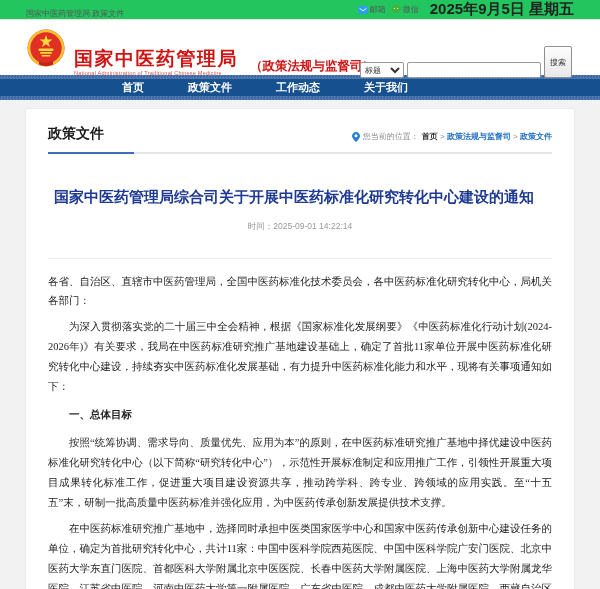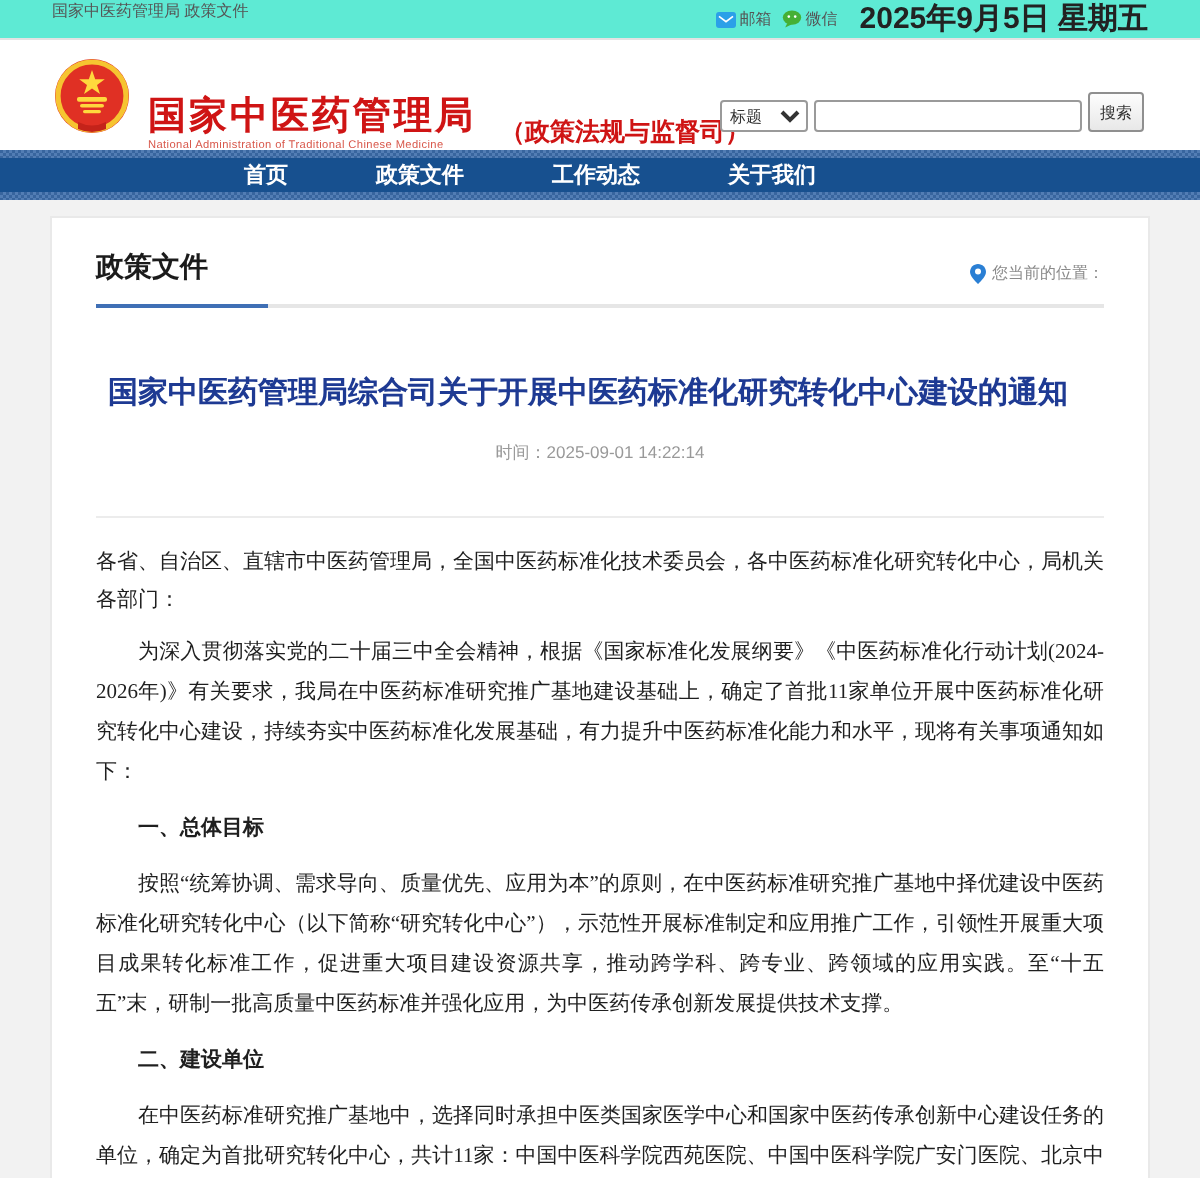--- a/index.html
+++ b/index.html
@@ -5,22 +5,22 @@
   * { margin:0; padding:0; box-sizing:border-box; }
   html,body { width:600px; height:589px; overflow:hidden; }
   body {
     background:#f2f2f2;
     font-family:"Liberation Sans","DejaVu Sans",sans-serif;
     color:#333;
   }
 
   
   .topbar{
-    height:20px; background:#5eead4; border-bottom:1px solid #e3e3e3;
-    display:flex; align-items:flex-start; justify-content:space-between;
+    height:20px; background:#22c55e; border-bottom:1px solid #e3e3e3;
+    display:flex; align-items:flex-end; justify-content:space-between;
     padding:0 26px; font-size:8px; color:#555;
   }
   .topbar-right{ display:flex; align-items:center; gap:5px; }
   .util-link{ display:flex; align-items:center; gap:2px; color:#555; text-decoration:none; }
   .util-link svg{ display:block; }
   .topbar-date{ font-weight:bold; color:#222; font-size:15px; margin-left:6px; }
 
   
   .header{ height:55px; background:#fff; position:relative; display:flex; align-items:center; padding:0 26px; }
   .brand-row{ display:flex; align-items:center; }
@@ -32,21 +32,21 @@
   .search-row{ position:absolute; right:28px; top:26px; display:flex; align-items:flex-end; gap:3px;padding-left:44px; }
   .search-select{
     font-size:8px; height:16px; width:44px; border:1px solid #9a9a9a; border-radius:2px; background:#fff; color:#333;
     font-family:inherit;
   }
   .search-input{
     height:16px; width:134px; border:1px solid #9a9a9a; border-radius:2px; font-size:9px; padding:0 4px;
     font-family:inherit;
   }
   .search-btn{
-    height:20px; font-size:8px; padding:0 5px; border:1px solid #8f8f8f; border-radius:2px;
+    height:32px; font-size:8px; padding:0 5px; border:1px solid #8f8f8f; border-radius:2px;
     background:linear-gradient(#fdfdfd,#e8e8e8); color:#333; cursor:pointer; font-family:inherit;
   }
 
   
   .nav{
     height:25px;
     background-color:var(--nav-blue,#3d6aa3);
     background-image:repeating-conic-gradient(#527db4 0% 25%, #38659e 0% 50%);
     background-size:3px 3px;
     padding:4px 0;
@@ -167,29 +167,29 @@
   <div class="card-head">
     <div class="section-title">政策文件</div>
     <div class="breadcrumb">
       <span>
         <svg width="8" height="10" viewBox="0 0 8 10">
             <path d="M4 0 C1.8 0 0 1.8 0 4 C0 6.4 4 10 4 10 C4 10 8 6.4 8 4 C8 1.8 6.2 0 4 0 Z" fill="#2a7fd4"></path>
             <circle cx="4" cy="3.8" r="1.5" fill="#fff"></circle>
           </svg>
       </span>
       <span>您当前的位置：</span>
+      <span><a href="#" class="bc-link first">首页</a><span class="bc-sep"> &gt; </span><a href="#" class="bc-link">政策法规与监督司</a><span class="bc-sep"> &gt; </span><a href="#" class="bc-link">政策文件</a></span>
     </div>
   </div>
 
   <div class="article-title">国家中医药管理局综合司关于开展中医药标准化研究转化中心建设的通知</div>
   <div class="article-meta">
     <span>时间：</span><span>2025-09-01 14:22:14</span>
   </div>
 
   <div class="article-body">
       <p class="plain">各省、自治区、直辖市中医药管理局，全国中医药标准化技术委员会，各中医药标准化研究转化中心，局机关各部门：</p>
       <p class="indent">为深入贯彻落实党的二十届三中全会精神，根据《国家标准化发展纲要》《中医药标准化行动计划(2024-2026年)》有关要求，我局在中医药标准研究推广基地建设基础上，确定了首批11家单位开展中医药标准化研究转化中心建设，持续夯实中医药标准化发展基础，有力提升中医药标准化能力和水平，现将有关事项通知如下：</p>
       <p class="heading">一、总体目标</p>
       <p class="indent">按照“统筹协调、需求导向、质量优先、应用为本”的原则，在中医药标准研究推广基地中择优建设中医药标准化研究转化中心（以下简称“研究转化中心”），示范性开展标准制定和应用推广工作，引领性开展重大项目成果转化标准工作，促进重大项目建设资源共享，推动跨学科、跨专业、跨领域的应用实践。至“十五五”末，研制一批高质量中医药标准并强化应用，为中医药传承创新发展提供技术支撑。</p>
-      <p class="heading">二、建设单位</p>
       <p class="indent">在中医药标准研究推广基地中，选择同时承担中医类国家医学中心和国家中医药传承创新中心建设任务的单位，确定为首批研究转化中心，共计11家：中国中医科学院西苑医院、中国中医科学院广安门医院、北京中医药大学东直门医院、首都医科大学附属北京中医医院、长春中医药大学附属医院、上海中医药大学附属龙华医院、江苏省中医院、河南中医药大学第一附属医院、广东省中医院、成都中医药大学附属医院、西藏自治区藏医院。</p>
     </div>
 </div>
 
 </body></html>

